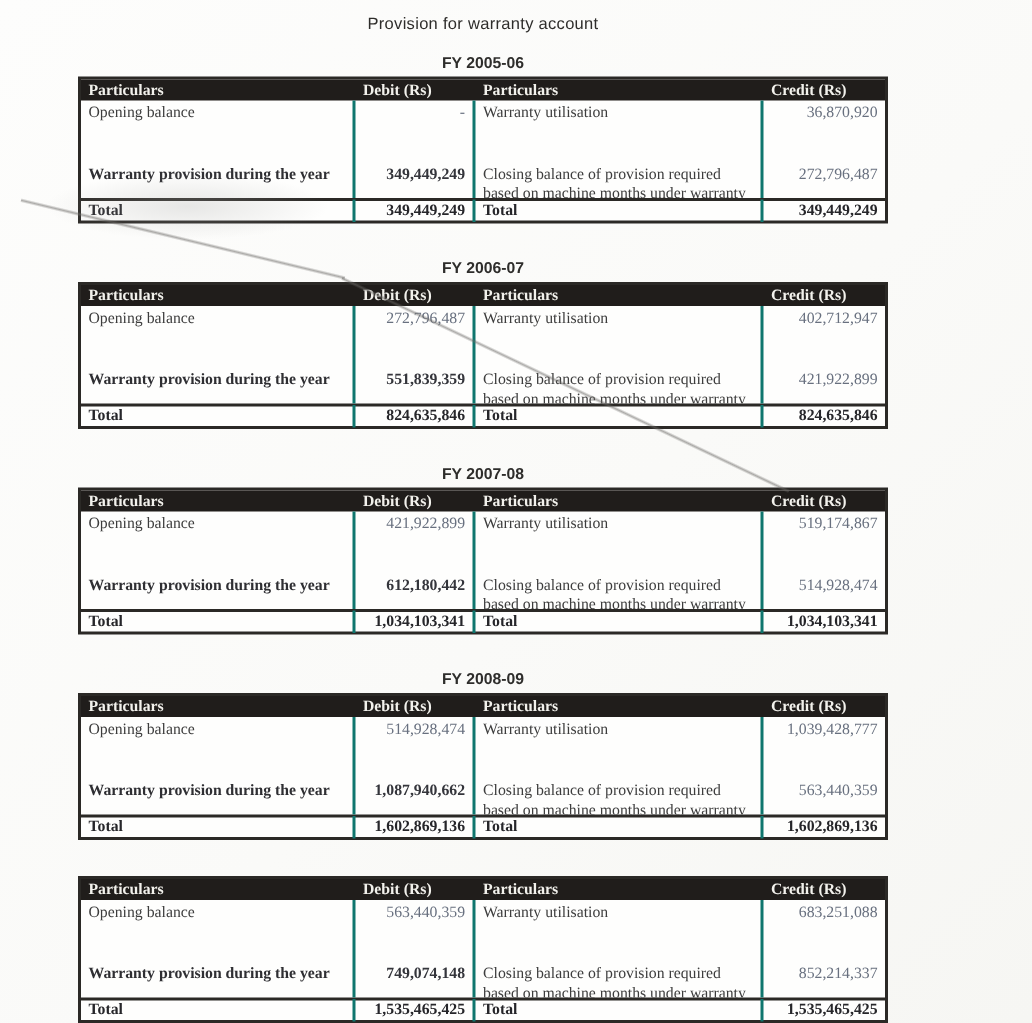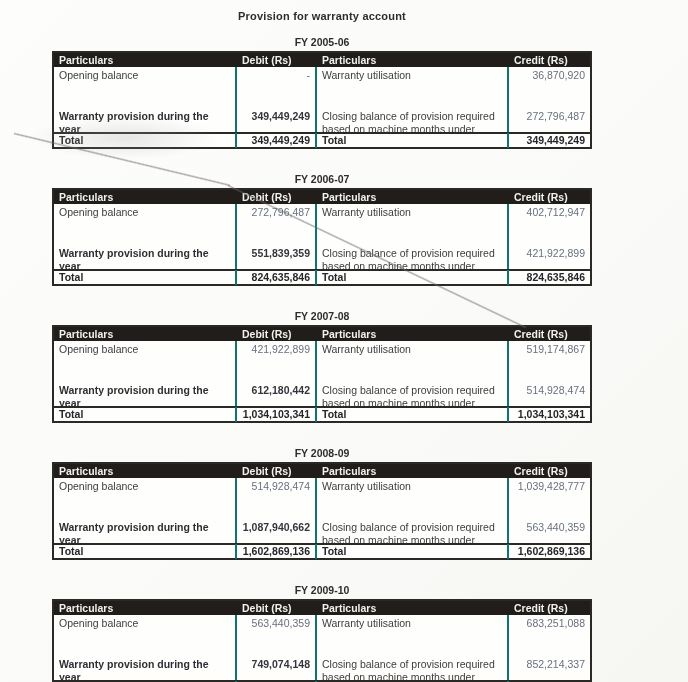--- a/index.html
+++ b/index.html
@@ -18,40 +18,40 @@
   }
   #content {
     position: absolute;
     left: 52px;
     top: 10px;
     width: 540px;
   }
   .doc-title {
     text-align: center;
     font-size: 11px;
-    font-weight: bold;
+    font-weight: normal;
     color: #2e2d2b;
     margin-bottom: 14px;
     letter-spacing: 0.2px;
   }
   .fy-section { margin-bottom: 24px; }
   .fy-label {
     text-align: center;
     font-size: 10.5px;
     font-weight: bold;
     color: #2e2d2b;
     margin-bottom: 3px;
   }
   .fin-table {
     width: 540px;
     border: 2px solid #2b2926;
     background: #fefefd;
     box-sizing: border-box;
   }
-  .row { display: flex; width: 100%; box-sizing: border-box; }
+  .row { display: flex; width: 100%; box-sizing: border-box; font-family: Liberation Serif, serif; }
   .cell {
     box-sizing: border-box;
     padding: 1px 5px;
     font-size: 10.5px;
     line-height: 13px;
     overflow: hidden;
   }
   .c1 { width: 183px; }
   .c2 { width: 80px; }
   .c3 { width: 192px; }
@@ -270,21 +270,20 @@
         <div class="cell c1">Total</div>
         <div class="cell c2 num total-num">1,602,869,136</div>
         <div class="cell c3">Total</div>
         <div class="cell c4 num total-num">1,602,869,136</div>
       </div>
 
     </div>
   </section>
 
   <section class="fy-section">
-    <div class="fy-label">FY 2009-10</div>
     <div class="fin-table">
 
       <div class="row head">
         <div class="cell c1">Particulars</div>
         <div class="cell c2">Debit (Rs)</div>
         <div class="cell c3">Particulars</div>
         <div class="cell c4">Credit (Rs)</div>
       </div>
 
       <div class="row body">

